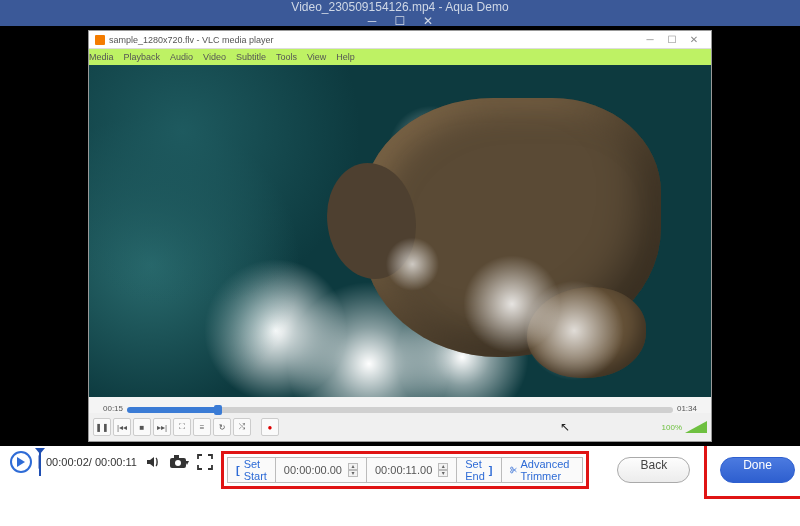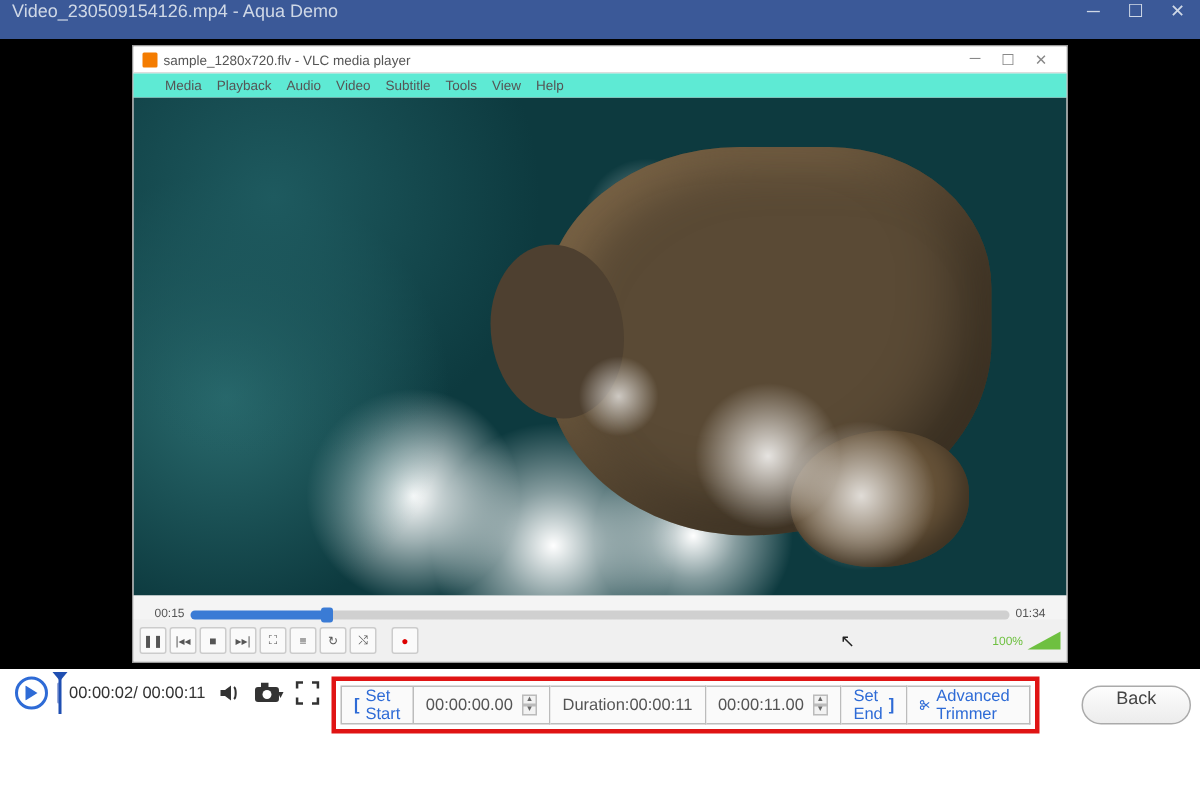--- a/index.html
+++ b/index.html
@@ -1,29 +1,29 @@
 <!DOCTYPE html>
 <html><head>
 <meta charset="utf-8">
 <style>
 * { margin: 0; padding: 0; box-sizing: border-box; font-family: "Segoe UI", Arial, sans-serif; }
 body { width: 800px; height: 526px; overflow: hidden; background: #fff; }
 
-.titlebar { height: 26px; background: #3b5998; display: flex; padding: 0 8px; color: #cfd8e6; font-size: 12px; }
+.titlebar { height: 26px; background: #3b5998; display: flex; align-items: center; padding: 0 8px; color: #cfd8e6; font-size: 12px; flex-direction: column; }
 .titlebar-text { flex: 1; }
 .titlebar-btns { display: flex; gap: 14px; }
 .titlebar-btn { width: 14px; height: 14px; display: flex; align-items: center; justify-content: center; cursor: pointer; color: #cfd8e6; }
 
 .video-area { height: 420px; background: #000; display: flex; align-items: center; justify-content: center; position: relative; }
 .vlc-window { width: 624px; height: 412px; background: #f0f0f0; border: 1px solid #999; display: flex; flex-direction: column; }
 .vlc-title { height: 18px; background: #fff; display: flex; align-items: center; padding: 0 6px; font-size: 9px; color: #555; border-bottom: 1px solid #ddd; }
 .vlc-title .ico { width: 10px; height: 10px; background: #f47c00; margin-right: 4px; border-radius: 1px; position: relative; }
 .vlc-title .spacer { flex: 1; }
 .vlc-winbtn { width: 22px; text-align: center; font-size: 10px; color: #888; }
-.vlc-menu { height: 16px; background: #5eead4; display: flex; gap: 10px; padding: 0 21px; font-size: 9px; color: #555; align-items: center; }
+.vlc-menu { height: 16px; background: #bef264; display: flex; gap: 10px; padding: 0 0; font-size: 9px; color: #555; align-items: center; }
 .vlc-video { flex: 1; position: relative; overflow: hidden; }
 .vlc-timebar { height: 16px; background: #f4f4f4; display: flex; align-items: flex-end; padding: 0 14px; font-size: 8px; color: #555; gap: 4px; }
 .vlc-track { flex: 1; height: 6px; background: linear-gradient(to right, #3a7bd5 0%, #3a7bd5 16%, #d0d0d0 16%, #d0d0d0 100%); border-radius: 3px; position: relative; }
 .vlc-track::after { content: ''; position: absolute; left: 16%; top: -2px; width: 8px; height: 10px; background: #3a7bd5; border-radius: 2px; }
 .vlc-controls { height: 28px; background: #f0f0f0; display: flex; align-items: center; padding: 0 4px; gap: 2px; }
 .vlc-btn { width: 18px; height: 18px; border: 1px solid #ccc; background: #fafafa; display: flex; align-items: center; justify-content: center; font-size: 8px; color: #555; border-radius: 2px; }
 .vlc-btn.rec { color: #d00; }
 .vlc-vol { margin-left: auto; display: flex; align-items: center; gap: 3px; }
 .vlc-voltri { width: 0; height: 0; border-left: 22px solid transparent; border-bottom: 12px solid #6ec040; }
 .vlc-volpct { font-size: 8px; color: #6ec040; }
@@ -177,23 +177,20 @@
         <span>Set Start</span>
       </div>
       <div class="seg">
         <span>00:00:00.00</span>
         <div class="spinner">
             <div class="spin">▴</div>
             <div class="spin">▾</div>
           </div>
       </div>
       <div class="seg">
-        <span>Duration:00:00:11</span>
-      </div>
-      <div class="seg">
         <span>00:00:11.00</span>
         <div class="spinner">
             <div class="spin">▴</div>
             <div class="spin">▾</div>
           </div>
       </div>
       <div class="seg blue">
         <span>Set End</span>
         <span style="font-weight:bold;margin-left:4px">]</span>
       </div>

